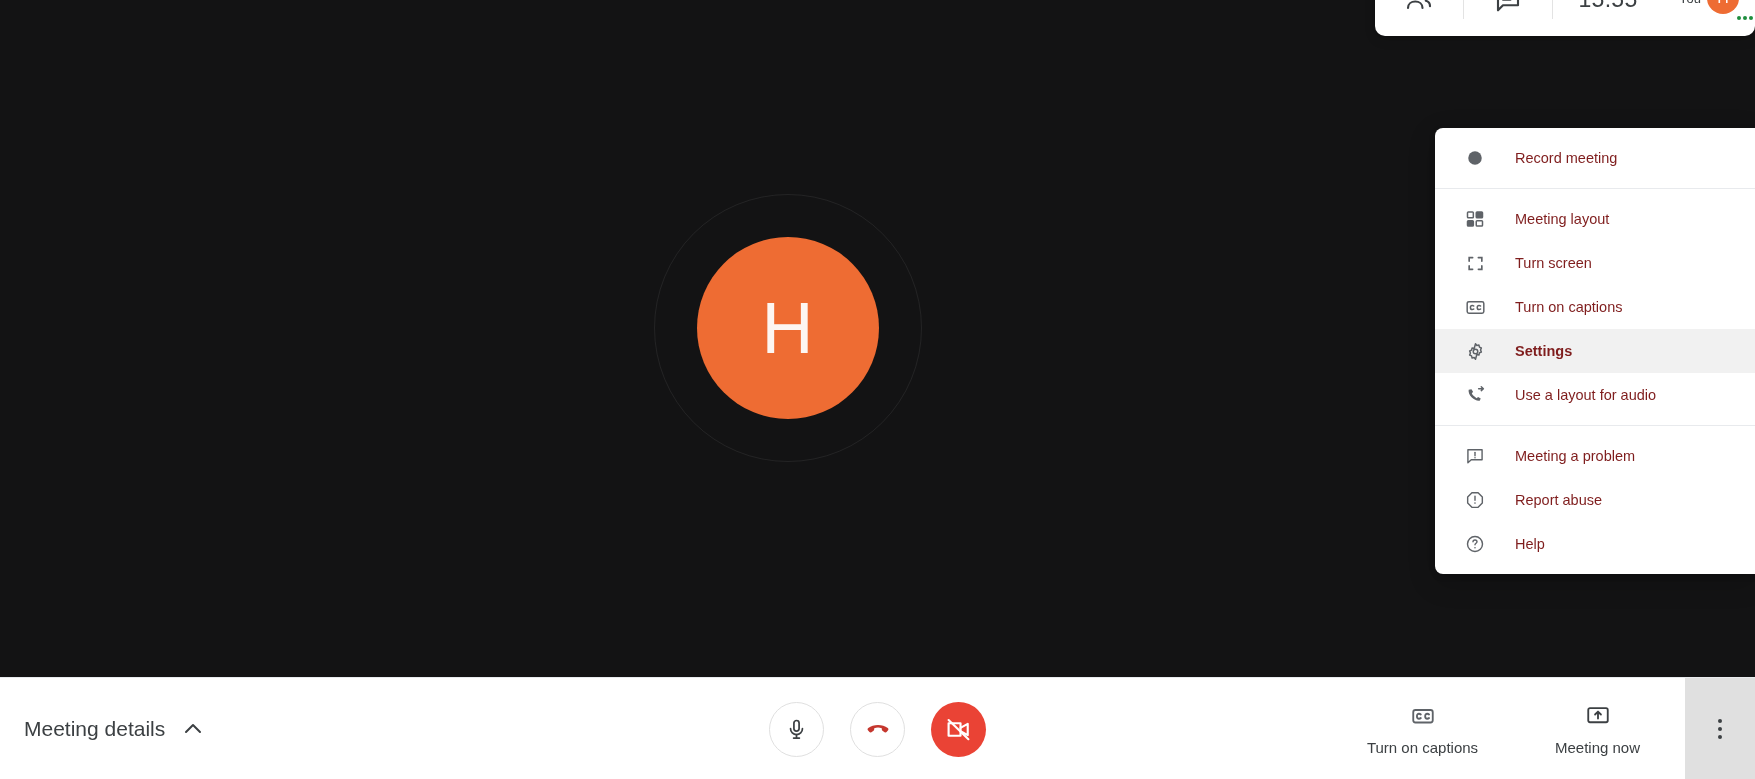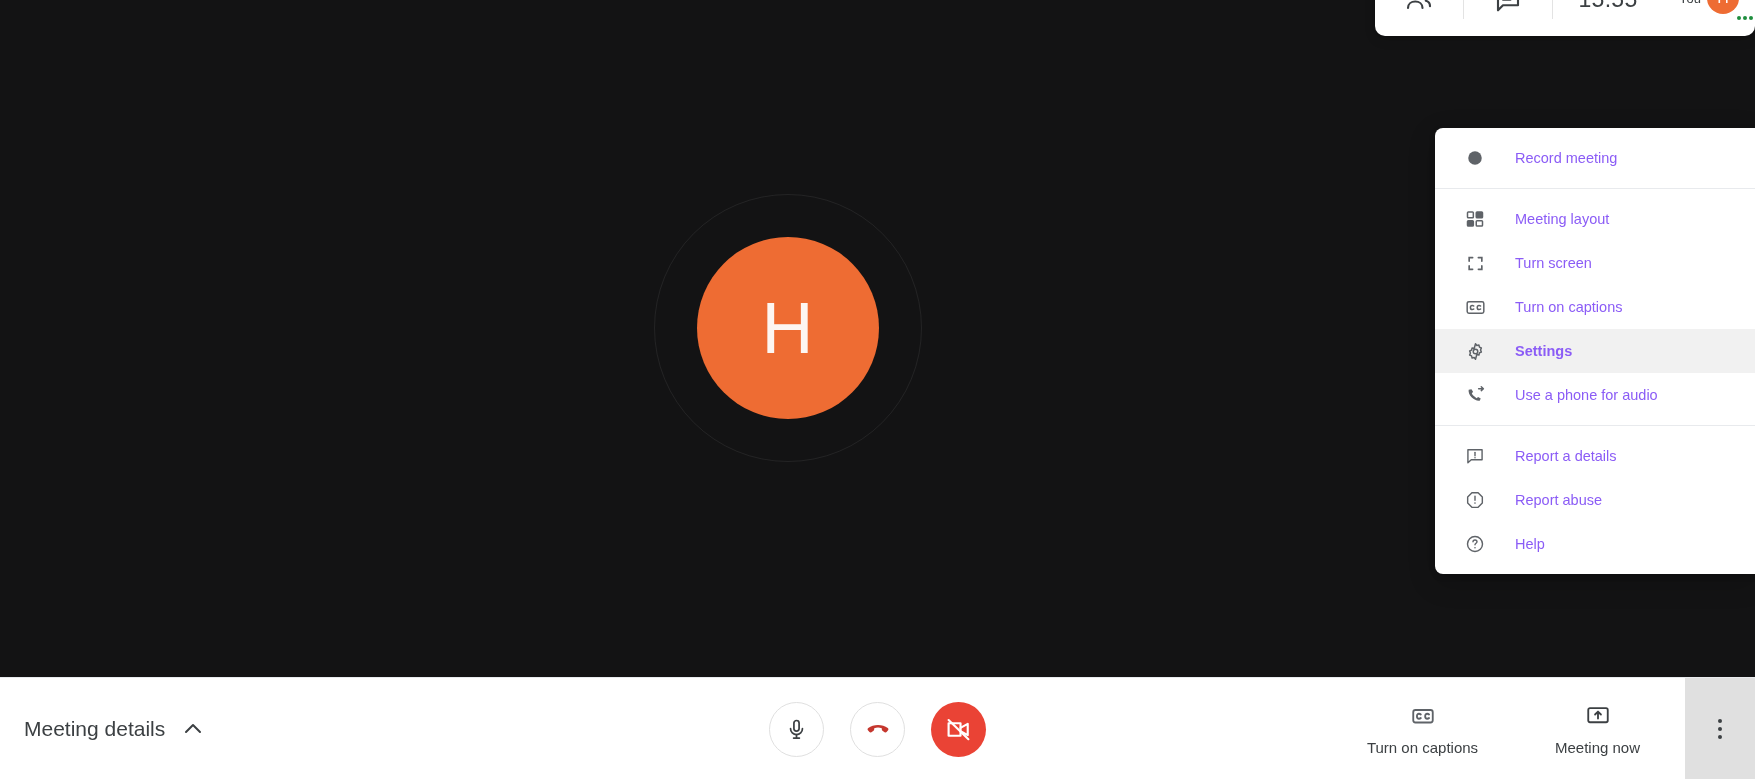--- a/index.html
+++ b/index.html
@@ -162,21 +162,21 @@
     height: 24px;
     flex: 0 0 24px;
     margin-right: 28px;
     display: flex;
     align-items: center;
     justify-content: center;
     color: #5f6368;
   }
   .menu-label {
     font-size: 14.5px;
-    color: #8b5cf6;
+    color: #7f1d1d;
     white-space: nowrap;
   }
   .menu-sep {
     height: 1px;
     background: #e8eaed;
     margin: 8px 0;
   }
 
   
   #bottom-bar {
@@ -379,34 +379,34 @@
         <span class="menu-label">Settings</span>
       </div>
 
       <div class="menu-item">
         <span class="menu-icon">
           <svg width="21" height="21" viewBox="0 0 24 24" fill="none" stroke="#5f6368" stroke-width="1.7" stroke-linecap="round" stroke-linejoin="round">
             <path d="M4.2 5.4c-.6 2.6 1 6.4 3.6 9s6.4 4.2 9 3.6l1.2-2.6-3-1.8-1.8 1.4c-1.1-.6-2.2-1.4-3.1-2.3s-1.7-2-2.3-3.1l1.4-1.8-1.8-3z" fill="#5f6368" stroke="none"></path>
             <path d="M15.6 4.2h4.8M18.6 2l2.4 2.2-2.4 2.2"></path>
           </svg>
         </span>
-        <span class="menu-label">Use a phone for audio</span>
+        <span class="menu-label">Use a layout for audio</span>
       </div>
 
       <div class="menu-sep"></div>
 
       <div class="menu-item">
         <span class="menu-icon">
           <svg width="20" height="20" viewBox="0 0 24 24" fill="none" stroke="#5f6368" stroke-width="1.7" stroke-linejoin="round">
             <path d="M3.5 4.5h17v12h-13l-4 3.6z"></path>
             <path d="M12 7.6v4.2" stroke-linecap="round"></path>
             <circle cx="12" cy="14.2" r=".9" fill="#5f6368" stroke="none"></circle>
           </svg>
         </span>
-        <span class="menu-label">Report a details</span>
+        <span class="menu-label">Meeting a problem</span>
       </div>
 
       <div class="menu-item">
         <span class="menu-icon">
           <svg width="20" height="20" viewBox="0 0 24 24" fill="none" stroke="#5f6368" stroke-width="1.7" stroke-linejoin="round">
             <path d="M8.3 3.2h7.4l5.1 5.1v7.4l-5.1 5.1H8.3l-5.1-5.1V8.3z"></path>
             <path d="M12 7.3v5" stroke-linecap="round"></path>
             <circle cx="12" cy="15.7" r=".95" fill="#5f6368" stroke="none"></circle>
           </svg>
         </span>

